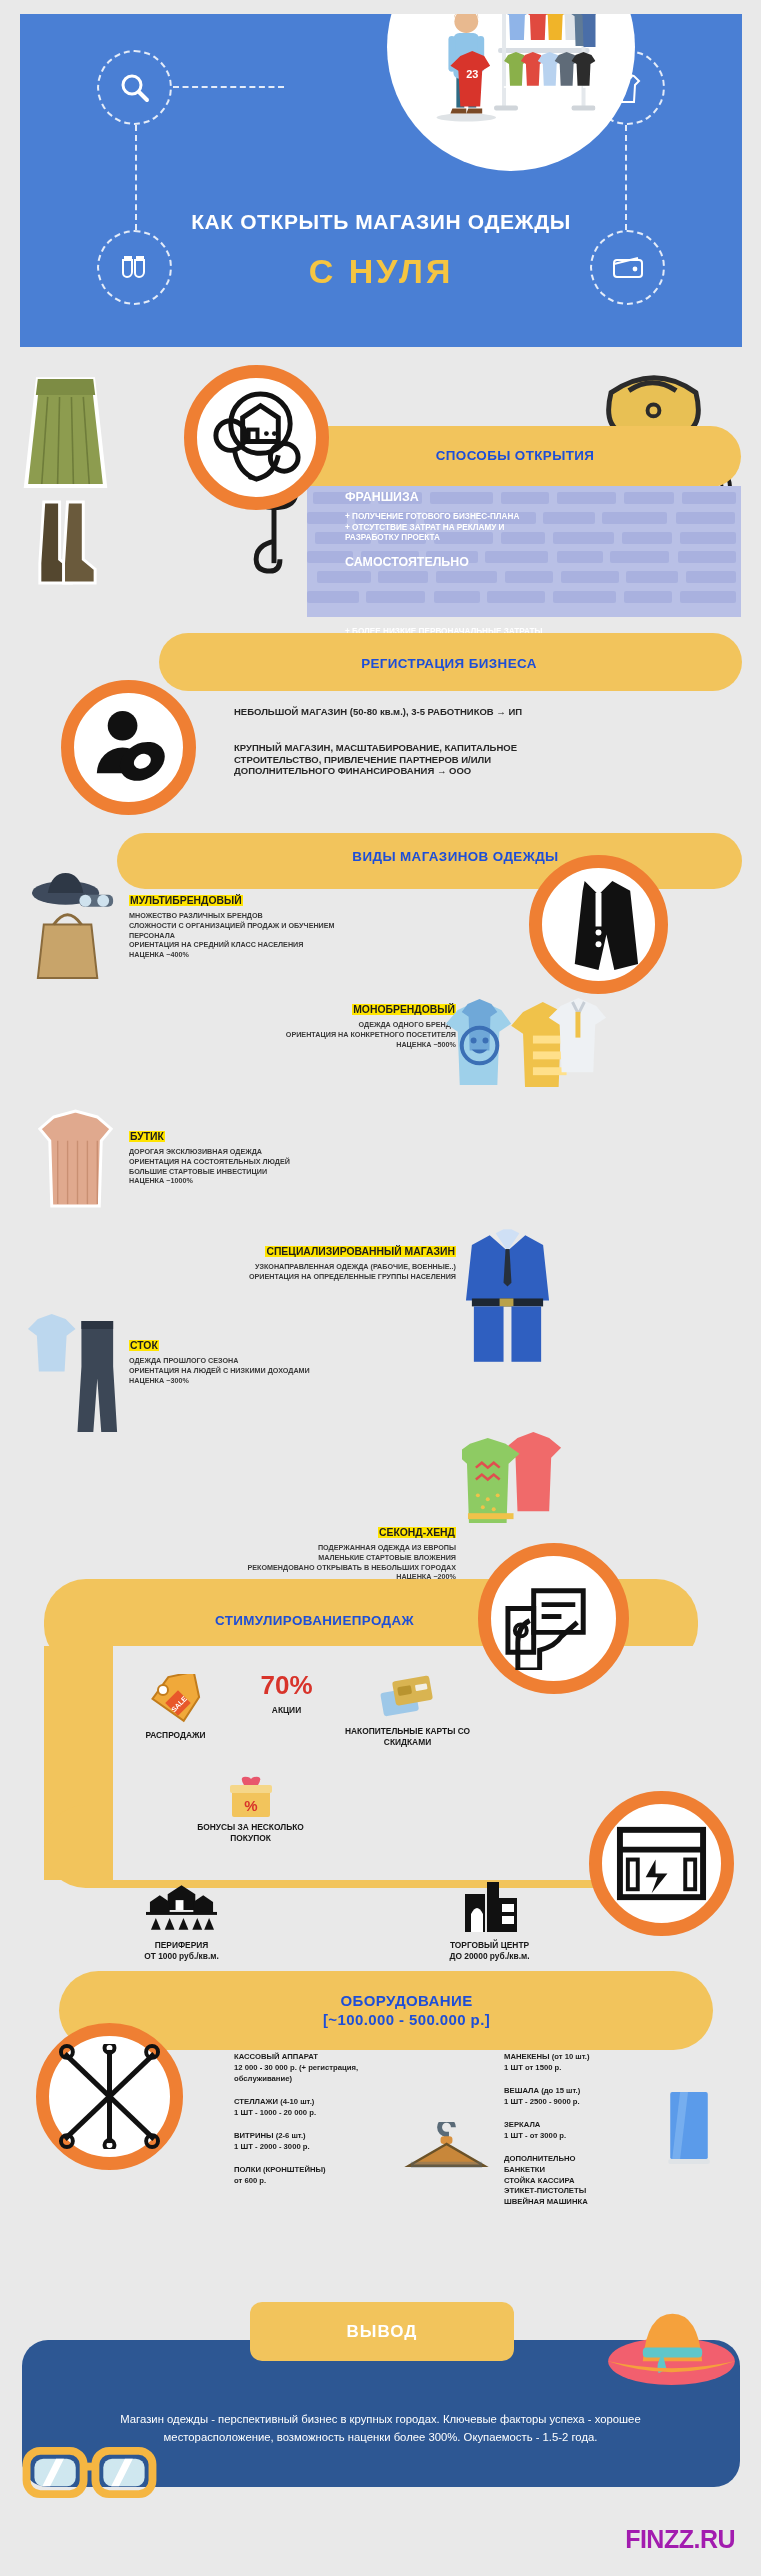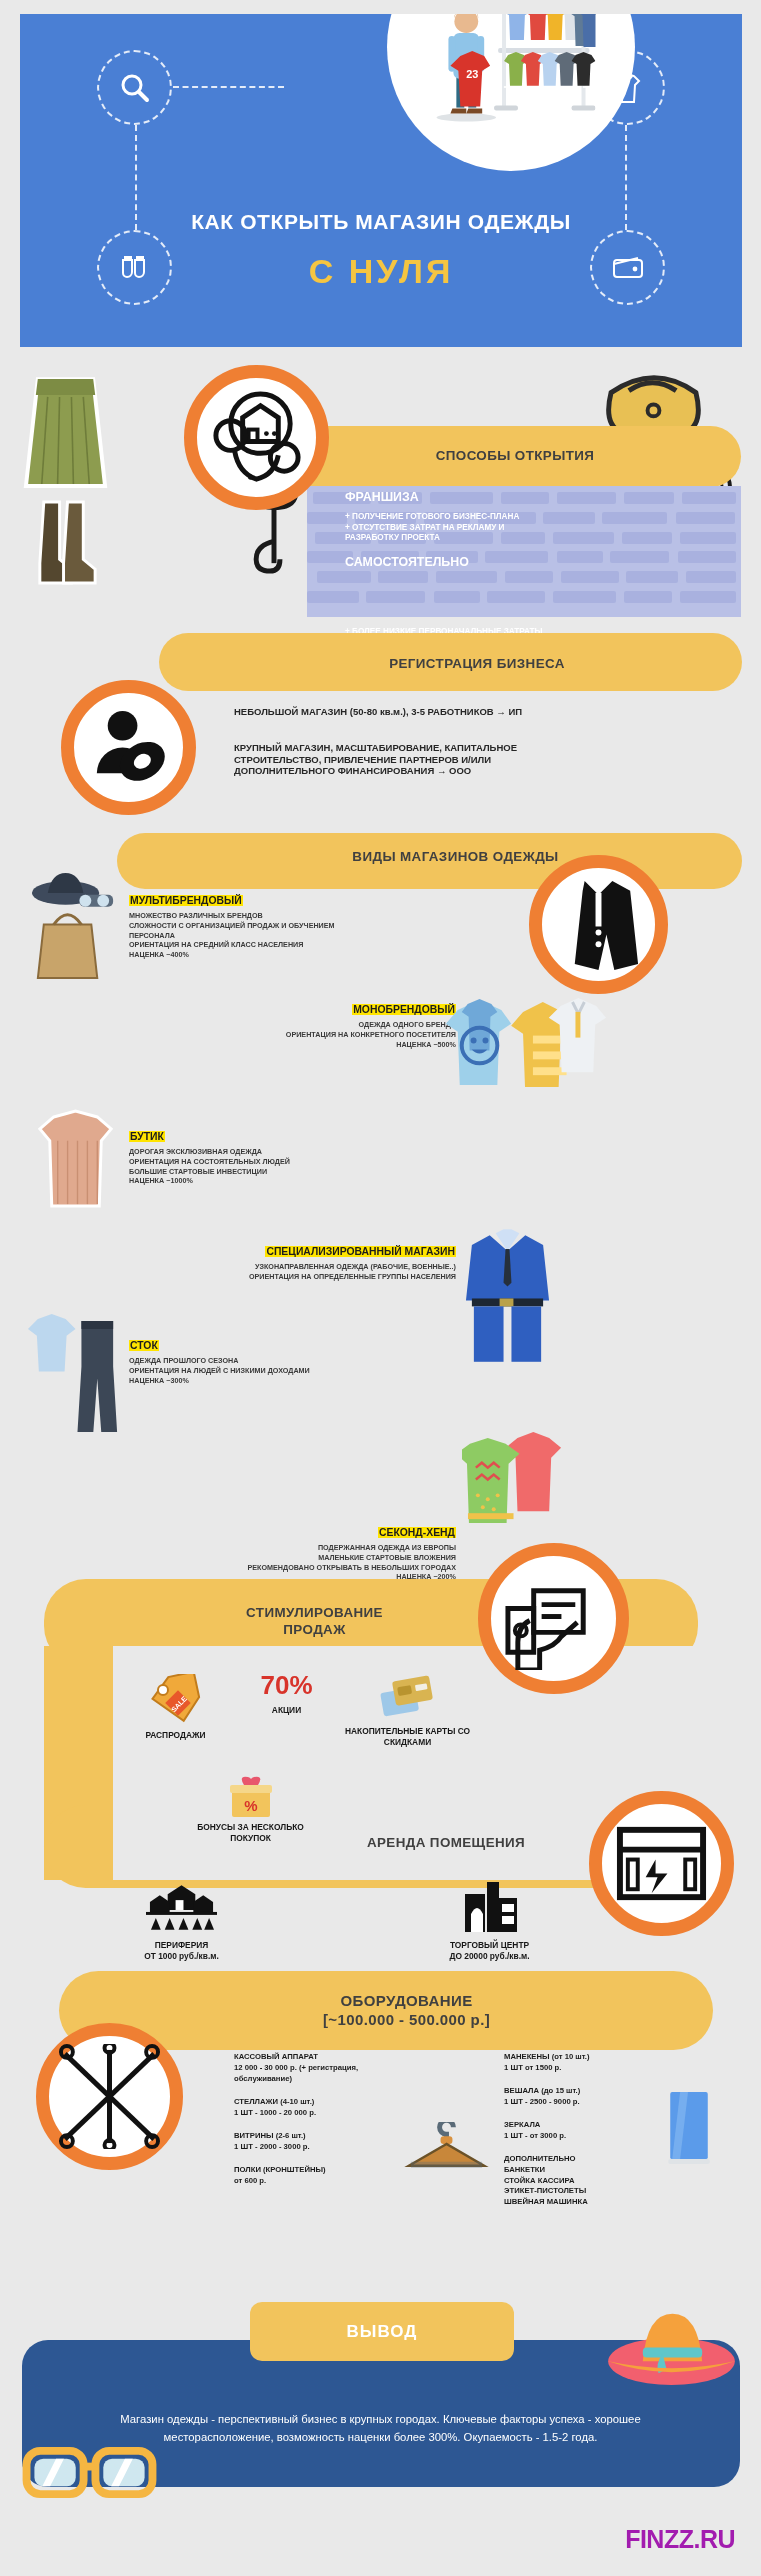--- a/index.html
+++ b/index.html
@@ -36,21 +36,21 @@
     color: #ffffff; font-size: 21px; font-weight: bold; letter-spacing: 0.6px;
   }
   .title-sub {
     position: absolute; left: 0; right: 0; top: 238px; text-align: center;
     color: #f5c542; font-size: 34px; font-weight: bold; letter-spacing: 3px;
   }
 
   
   .banner {
     position: absolute; background: #f2c45c;
-    color: #404040; font-weight: bold; text-align: center;
+    color: #1d4ed8; font-weight: bold; text-align: center;
     display: flex; align-items: center; justify-content: center;
   }
   .banner-ttl { font-size: 13.4px; letter-spacing: 0.4px; line-height: 1.25; }
 
   .ring {
     position: absolute; border-radius: 50%; background: #ffffff;
     border: 13px solid #ef7f33; display: flex; align-items: center; justify-content: center;
   }
   .ring svg { display: block; }
 
@@ -297,21 +297,21 @@
       <circle cx="62" cy="48" r="2.4" fill="#111"></circle>
         <circle cx="70" cy="48" r="2.4" fill="#111"></circle>
       <circle cx="26" cy="50" r="15" fill="none" stroke="#111" stroke-width="5"></circle>
       <circle cx="80" cy="72" r="14" fill="none" stroke="#111" stroke-width="5"></circle>
       <path d="M30 66 q4 22 22 28 q18 -4 22 -24" fill="none" stroke="#111" stroke-width="5"></path>
       <circle cx="46" cy="92" r="2.6" fill="#111"></circle>
     </svg>
   </div>
 
   <div class="pipe pipe-round" style="left:159px; top:633px; width:583px; height:58px;"></div>
-  <div class="banner" style="left:244px; top:633px; width:466px; height:62px; background:transparent;">
+  <div class="banner" style="left:216px; top:633px; width:466px; height:62px; background:transparent;">
     <span class="banner-ttl">РЕГИСТРАЦИЯ БИЗНЕСА</span>
   </div>
 
   <div class="body-txt" style="position:absolute; left:234px; top:706px; font-size:9.5px;">НЕБОЛЬШОЙ МАГАЗИН (50-80 кв.м.), 3-5 РАБОТНИКОВ → ИП</div>
   <div class="body-txt" style="position:absolute; left:234px; top:742px; font-size:9.5px; line-height:1.22;">
     <div>КРУПНЫЙ МАГАЗИН, МАСШТАБИРОВАНИЕ, КАПИТАЛЬНОЕ</div>
     <div>СТРОИТЕЛЬСТВО, ПРИВЛЕЧЕНИЕ ПАРТНЕРОВ И/ИЛИ</div>
     <div>ДОПОЛНИТЕЛЬНОГО ФИНАНСИРОВАНИЯ → ООО</div>
   </div>
 
@@ -464,21 +464,21 @@
         <circle cx="32" cy="80" r="2"></circle>
     </g>
     <rect x="6" y="84" width="46" height="6" fill="#f0c24a"></rect>
   </svg>
 
   <div class="pipe pipe-round" style="left:44px; top:1579px; width:654px; height:89px;"></div>
   <div class="pipe" style="left:44px; top:1646px; width:69px; height:234px;"></div>
   <div class="pipe pipe-round" style="left:44px; top:1805px; width:654px; height:83px;"></div>
   <div style="position:absolute; left:113px; top:1646px; width:585px; height:234px; background:#e9e9e9;"></div>
 
-  <div class="banner" style="left:151px; top:1586px; width:327px; height:71px; background:transparent; flex-direction:column;">
+  <div class="banner" style="left:151px; top:1586px; width:327px; height:71px; background:transparent; flex-direction:row;">
     <span class="banner-ttl">СТИМУЛИРОВАНИЕ</span>
     <span class="banner-ttl">ПРОДАЖ</span>
   </div>
 
   <div class="ring" style="left:478px; top:1543px; width:151px; height:151px;">
     <svg width="107" height="103" viewBox="0 0 108 104">
       <path d="M8 42 h26 v44 h-26z" fill="none" stroke="#111" stroke-width="5"></path>
       <circle cx="21" cy="64" r="6" fill="none" stroke="#111" stroke-width="4"></circle>
       <path d="M34 24 h50 v42 h-50z" fill="none" stroke="#111" stroke-width="5"></path>
       <line x1="42" y1="38" x2="76" y2="38" stroke="#111" stroke-width="5"></line>
@@ -516,23 +516,20 @@
     <svg width="50" height="44" viewBox="0 0 50 44" style="display:block;margin:0 auto 3px;">
       <rect x="6" y="14" width="38" height="28" rx="2" fill="#f2c45c"></rect>
       <rect x="4" y="10" width="42" height="8" rx="2" fill="#f5d78a"></rect>
       <path d="M18 10 q-6 -10 4 -8 q5 1 3 8z" fill="#e8576d"></path>
       <path d="M32 10 q6 -10 -4 -8 q-5 1 -3 8z" fill="#e8576d"></path>
       <text x="25" y="36" font-family="Liberation Sans, sans-serif" font-size="15" font-weight="bold" fill="#d8342b" text-anchor="middle">%</text>
     </svg>
     <div class="kicker">БОНУСЫ ЗА НЕСКОЛЬКО ПОКУПОК</div>
   </div>
 
-  <div class="banner" style="left:238px; top:1813px; width:416px; height:61px; background:transparent;">
-    <span class="banner-ttl">АРЕНДА ПОМЕЩЕНИЯ</span>
-  </div>
 
   <div class="ring" style="left:589px; top:1791px; width:145px; height:145px;">
     <svg width="99" height="95" viewBox="0 0 100 96">
       <rect x="8" y="14" width="84" height="68" fill="none" stroke="#111" stroke-width="6"></rect>
       <line x1="8" y1="34" x2="92" y2="34" stroke="#111" stroke-width="6"></line>
       <path d="M44 44 l-10 18 h12 l-6 16 16 -20 h-12z" fill="#111"></path>
       <rect x="16" y="44" width="10" height="30" fill="none" stroke="#111" stroke-width="4"></rect>
       <rect x="74" y="44" width="10" height="30" fill="none" stroke="#111" stroke-width="4"></rect>
     </svg>
   </div>

